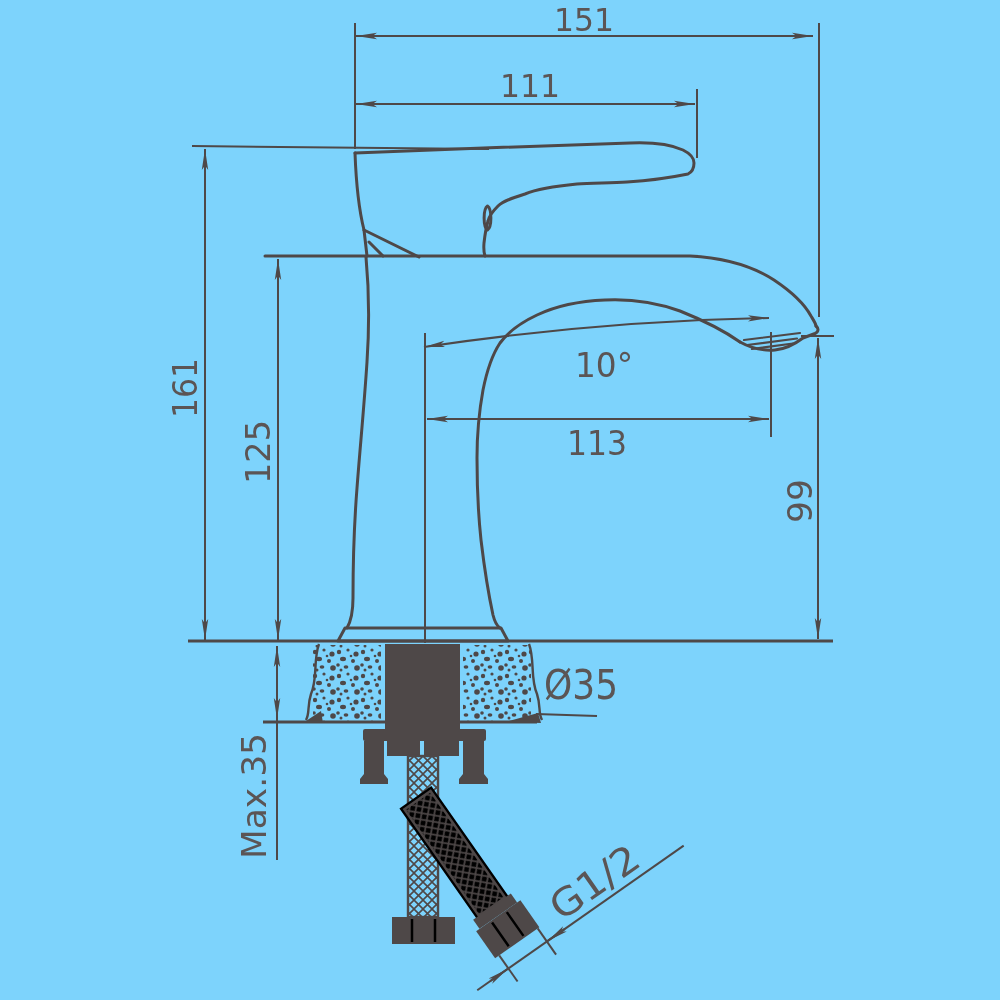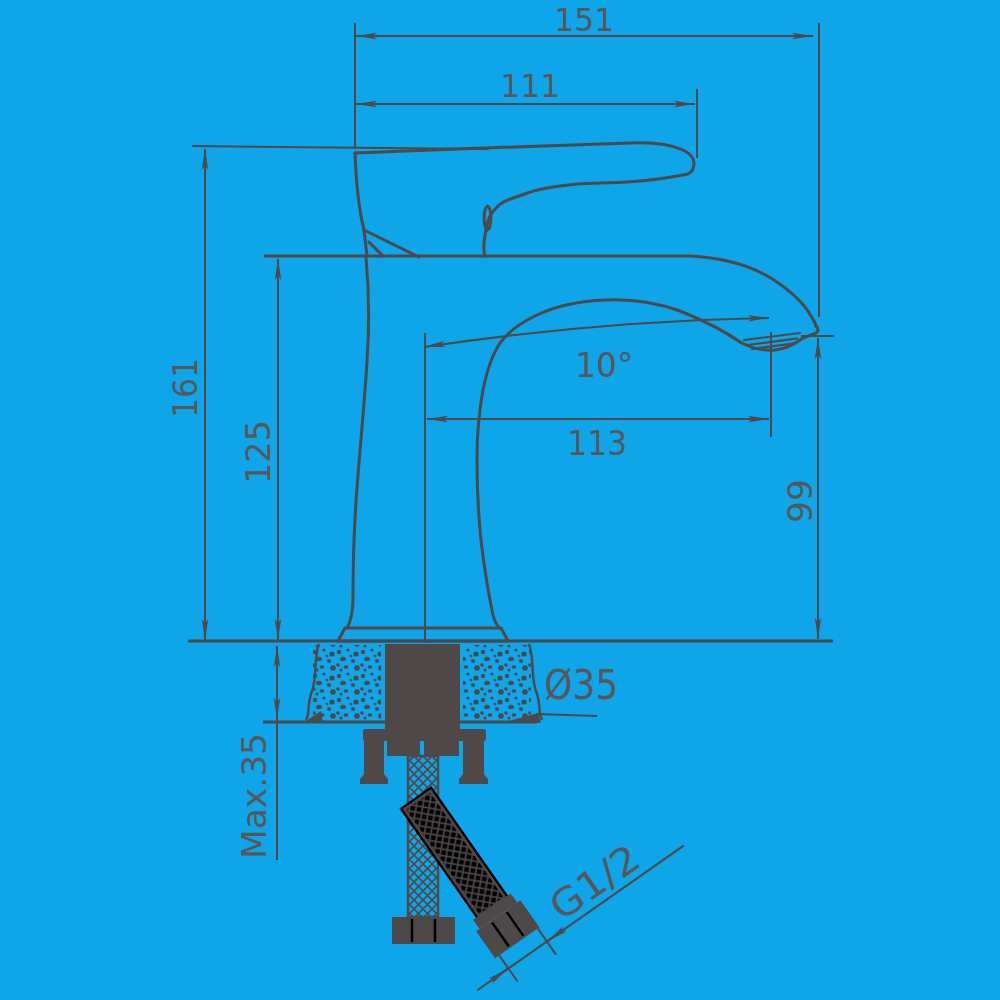--- a/index.html
+++ b/index.html
@@ -1,19 +1,19 @@
 <!DOCTYPE html>
 <html><head>
 <meta charset="utf-8">
 <style>
   html,body{margin:0;padding:0;background:#000;}
   .stage{
     position:relative;
     width:1000px;height:1000px;
-    background:#0ea5e9;
+    background:#7dd3fc;
     overflow:hidden;
     font-family:"DejaVu Sans", sans-serif;
   }
   .stage svg{position:absolute;left:0;top:0;}
   text{
     font-family:"DejaVu Sans", sans-serif;
     fill:#5b5555;
   }
 </style>
 </head>

